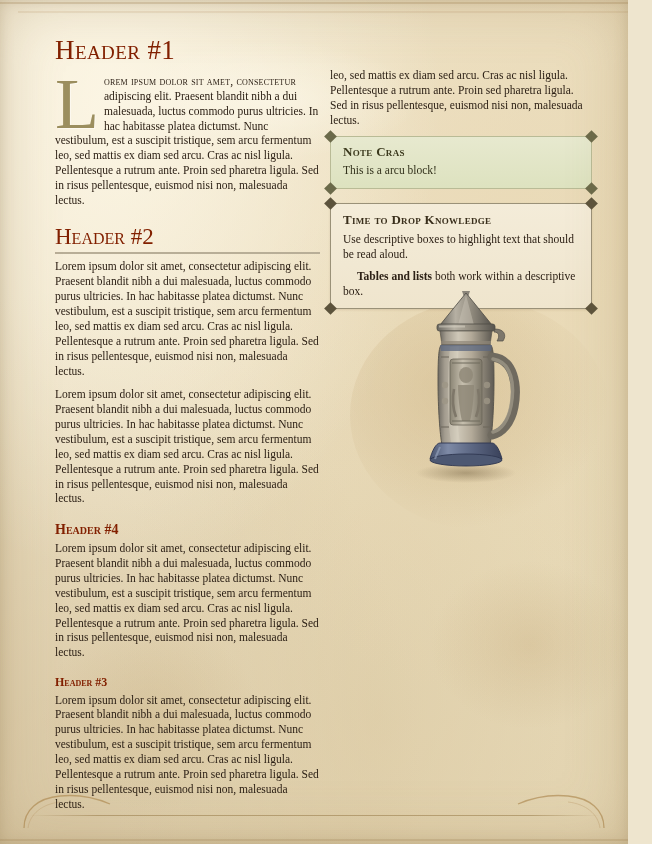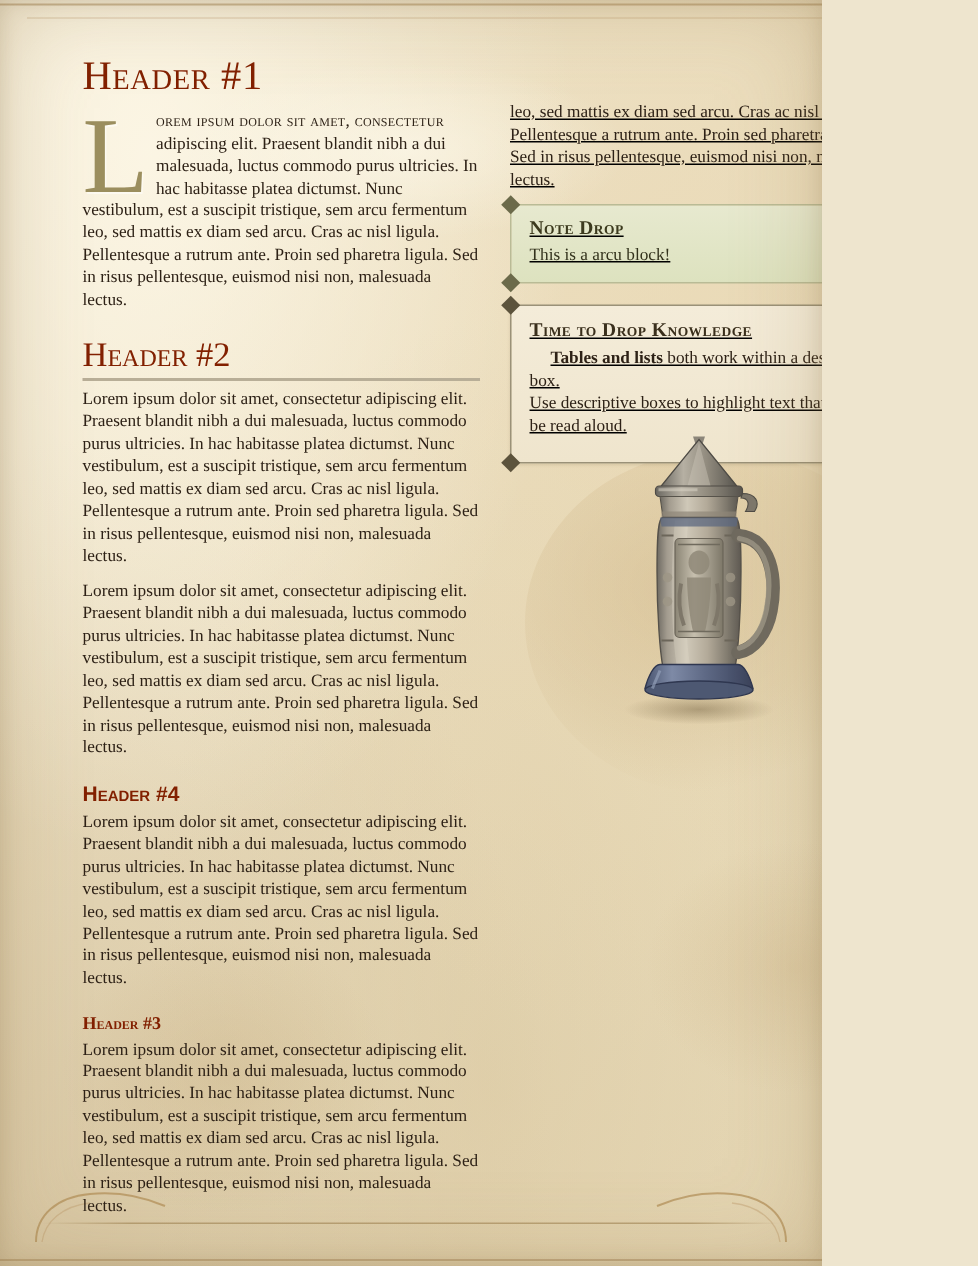--- a/index.html
+++ b/index.html
@@ -10,21 +10,21 @@
     width: 652px;
     height: 844px;
     overflow: hidden;
     font-family: "Liberation Serif", serif;
     background: #eee5ce;
   }
 
   
   .page {
     position: relative;
-    width: 548px;
+    width: 628px;
     height: 844px;
     box-sizing: border-box;
     background:
       radial-gradient(ellipse at 18% 12%, rgba(255,250,235,0.75) 0%, rgba(255,250,235,0) 45%),
       radial-gradient(ellipse at 85% 30%, rgba(233,214,175,0.55) 0%, rgba(233,214,175,0) 55%),
       radial-gradient(ellipse at 60% 85%, rgba(216,196,155,0.5) 0%, rgba(216,196,155,0) 50%),
       radial-gradient(ellipse at 10% 95%, rgba(205,184,145,0.55) 0%, rgba(205,184,145,0) 45%),
       linear-gradient(135deg, #f3ead3 0%, #ece0c3 40%, #e8dcbc 70%, #e4d5b2 100%);
     overflow: hidden;
   }
@@ -68,24 +68,23 @@
     width: 652px; height: 844px;
   }
   .col-left {
     position: absolute;
     left: 55px;
     top: 36px;
     width: 265px;
   }
   .col-right {
     position: absolute;
-    left: 340px;
+    left: 330px;
     top: 68px;
     width: 262px;
-    text-decoration: underline;
   }
 
   
   h1.h1 {
     font-family: "Liberation Serif", serif;
     font-variant: small-caps;
     font-weight: normal;
     color: #822000;
     font-size: 27px;
     letter-spacing: 0.4px;
@@ -108,21 +107,21 @@
     font-variant: small-caps;
     font-weight: normal;
     color: #822000;
     font-size: 18px;
     margin: 16px 0 4px 0;
     line-height: 1.1;
     border-bottom: 1px solid #c2b89f;
     padding-bottom: 2px;
   }
   h4.h4 {
-    font-family: Liberation Sans, sans-serif;
+    font-family: Liberation Serif, serif;
     font-variant: small-caps;
     font-weight: bold;
     color: #822000;
     font-size: 14px;
     margin: 16px 0 3px 0;
     line-height: 1.1;
   }
   h5.h5 {
     font-family: "Liberation Serif", serif;
     font-variant: small-caps;
@@ -300,32 +299,32 @@
 
     <div class="col-right">
 
       <p class="body">leo, sed mattis ex diam sed arcu. Cras ac nisl ligula. Pellentesque a rutrum ante. Proin sed pharetra ligula. Sed in risus pellentesque, euismod nisi non, malesuada lectus.</p>
 
       <div class="note-block">
         <span class="corner tl"></span>
         <span class="corner tr"></span>
         <span class="corner bl"></span>
         <span class="corner br"></span>
-        <p class="note-title">Note Drop</p>
+        <p class="note-title">Note Cras</p>
         <p class="note-text">This is a arcu block!</p>
       </div>
 
       <div class="desc-box">
         <span class="corner tl"></span>
         <span class="corner tr"></span>
         <span class="corner bl"></span>
         <span class="corner br"></span>
         <p class="desc-title">Time to Drop Knowledge</p>
+        <p class="desc-text">Use descriptive boxes to highlight text that should be read aloud.</p>
         <p class="desc-text indent"><span class="bold">Tables and lists</span><span> both work within a descriptive box.</span></p>
-        <p class="desc-text">Use descriptive boxes to highlight text that should be read aloud.</p>
       </div>
     </div>
 
     <svg class="stein" viewBox="0 0 140 200">
       <defs>
         <linearGradient id="bodyGrad" x1="0" y1="0" x2="1" y2="0">
           <stop offset="0%" stop-color="#6e6a62"></stop>
           <stop offset="12%" stop-color="#a39c8f"></stop>
           <stop offset="35%" stop-color="#cfc8b8"></stop>
           <stop offset="60%" stop-color="#b3aa99"></stop>

